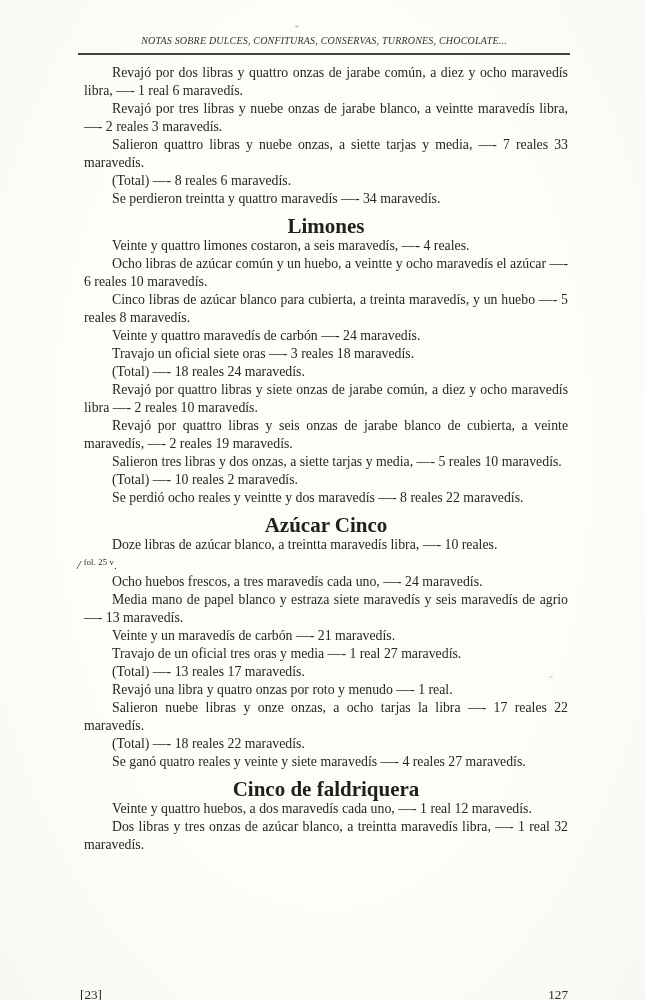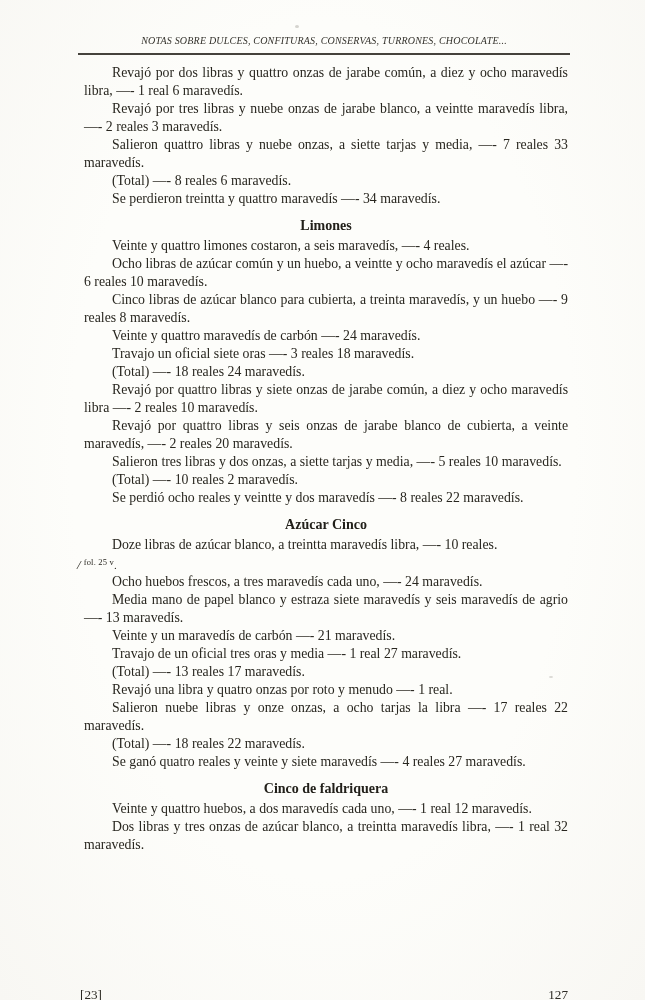--- a/index.html
+++ b/index.html
@@ -28,21 +28,21 @@
   }
   .body-block {
     position:absolute; top:64px; left:84px; width:484px;
     font-size:13.8px; line-height:18px;
     text-align:justify;
   }
   .para { margin:0; text-indent:28px; }
   .heading {
     margin:9px 0 2px 0;
     text-align:center; text-indent:0;
-    font-size:14px; font-weight:bold;
+    font-size:21px; font-weight:bold;
     color:#22201a;
   }
   .folio-note {
     text-indent:0; text-align:left;
     line-height:16px; margin-left:-7px;
     white-space:nowrap;
   }
   .folio-slash { font-style:italic; font-size:13px; }
   .folio-text { font-size:8.5px; vertical-align:4px; margin-left:3px; letter-spacing:0.2px; }
   .folio-period { font-size:11px; }
@@ -66,26 +66,26 @@
 
   <div class="body-block">
       <p class="para">Revajó por dos libras y quattro onzas de jarabe común, a diez y ocho maravedís libra, —- 1 real 6 maravedís.</p>
       <p class="para">Revajó por tres libras y nuebe onzas de jarabe blanco, a veintte maravedís libra, —- 2 reales 3 maravedís.</p>
       <p class="para">Salieron quattro libras y nuebe onzas, a siette tarjas y media, —- 7 reales 33 maravedís.</p>
       <p class="para">(Total) —- 8 reales 6 maravedís.</p>
       <p class="para">Se perdieron treintta y quattro maravedís —- 34 maravedís.</p>
       <h2 class="heading">Limones</h2>
       <p class="para">Veinte y quattro limones costaron, a seis maravedís, —- 4 reales.</p>
       <p class="para">Ocho libras de azúcar común y un huebo, a veintte y ocho maravedís el azúcar —- 6 reales 10 maravedís.</p>
-      <p class="para">Cinco libras de azúcar blanco para cubierta, a treinta maravedís, y un huebo —- 9 reales 8 maravedís.</p>
+      <p class="para">Cinco libras de azúcar blanco para cubierta, a treinta maravedís, y un huebo —- 5 reales 8 maravedís.</p>
       <p class="para">Veinte y quattro maravedís de carbón —- 24 maravedís.</p>
       <p class="para">Travajo un oficial siete oras —- 3 reales 18 maravedís.</p>
       <p class="para">(Total) —- 18 reales 24 maravedís.</p>
       <p class="para">Revajó por quattro libras y siete onzas de jarabe común, a diez y ocho maravedís libra —- 2 reales 10 maravedís.</p>
-      <p class="para">Revajó por quattro libras y seis onzas de jarabe blanco de cubierta, a veinte maravedís, —- 2 reales 20 maravedís.</p>
+      <p class="para">Revajó por quattro libras y seis onzas de jarabe blanco de cubierta, a veinte maravedís, —- 2 reales 19 maravedís.</p>
       <p class="para">Salieron tres libras y dos onzas, a siette tarjas y media, —- 5 reales 10 maravedís.</p>
       <p class="para">(Total) —- 10 reales 2 maravedís.</p>
       <p class="para">Se perdió ocho reales y veintte y dos maravedís —- 8 reales 22 maravedís.</p>
       <h2 class="heading">Azúcar Cinco</h2>
       <p class="para">Doze libras de azúcar blanco, a treintta maravedís libra, —- 10 reales.</p>
       <div class="folio-note"><span class="folio-slash">/</span><span class="folio-text">fol. 25 v</span><span class="folio-period">.</span></div>
       <p class="para">Ocho huebos frescos, a tres maravedís cada uno, —- 24 maravedís.</p>
       <p class="para">Media mano de papel blanco y estraza siete maravedís y seis maravedís de agrio —- 13 maravedís.</p>
       <p class="para">Veinte y un maravedís de carbón —- 21 maravedís.</p>
       <p class="para">Travajo de un oficial tres oras y media —- 1 real 27 maravedís.</p>

